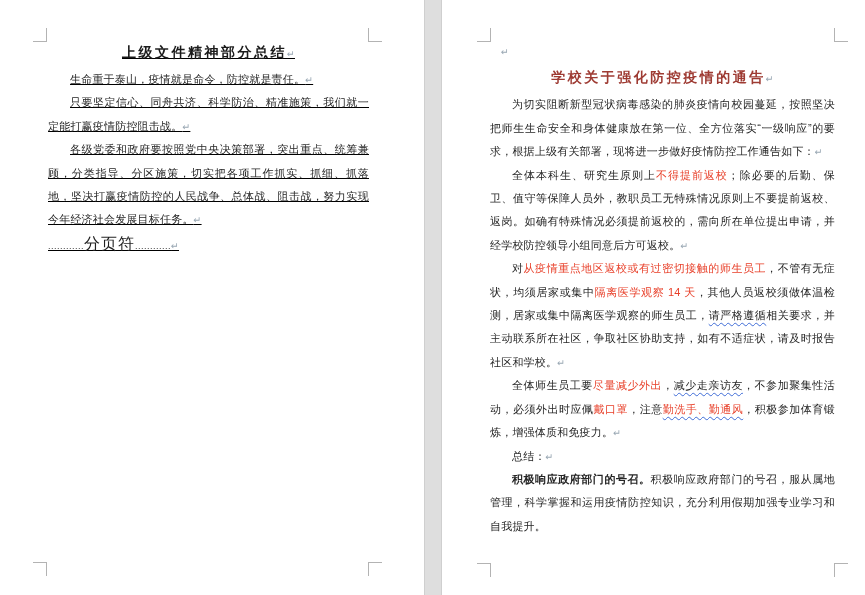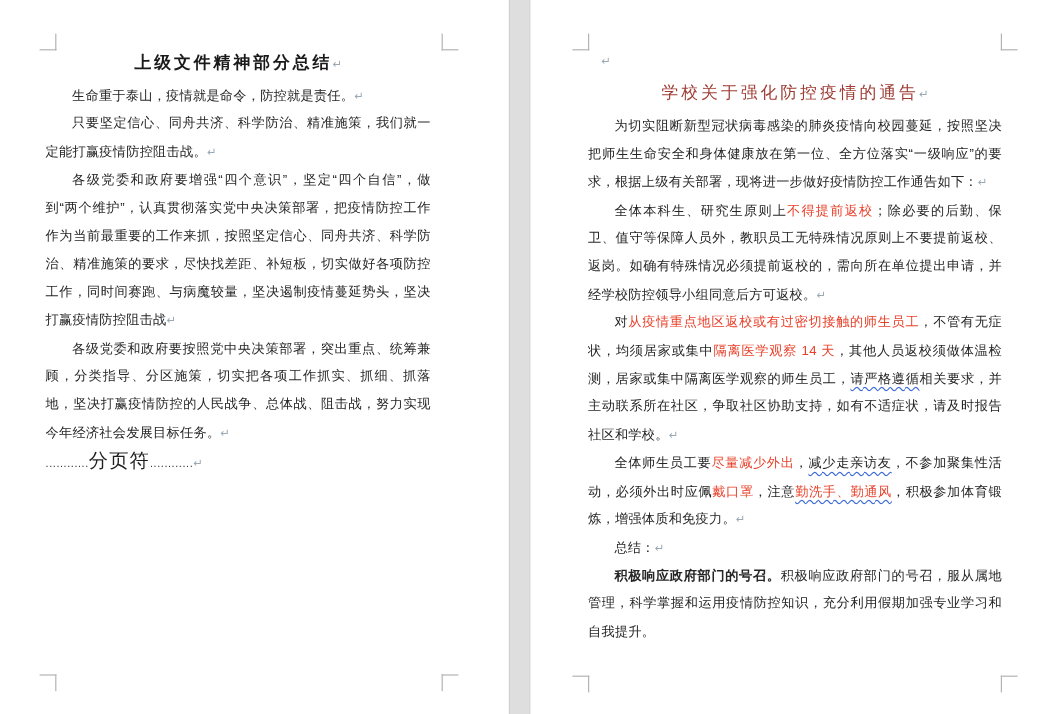--- a/index.html
+++ b/index.html
@@ -7,39 +7,39 @@
     position:relative;
     width:865px;height:595px;
     overflow:hidden;
     background:#dedede;
     font-family:"Liberation Sans","DejaVu Sans",sans-serif;
   }
   .page{position:absolute;top:0;height:595px;background:#ffffff;}
   #page-1{left:0;width:424px;border-right:1px solid #cfcfcf;}
   #page-2{left:441px;width:437px;border-left:1px solid #cfcfcf;}
   .content{position:absolute;}
-  #page-1 .content{left:38px;top:38px;width:321px;}
+  #page-1 .content{left:48px;top:38px;width:321px;text-decoration:underline;}
   #page-2 .content{left:48px;top:40px;width:345px;}
 
   p{
     margin:0;
     font-size:11px;
     line-height:23.4px;
     letter-spacing:0.2px;
     color:#262626;
     text-align:justify;
   }
   p.indent{text-indent:2em;}
   p.indent1{text-indent:1em;}
   p.center{text-align:center;text-indent:0;}
   p.title-par{line-height:28px;}
   p.pagebreak{text-align:left;white-space:nowrap;}
 
   .run-title{font-size:14px;font-weight:bold;letter-spacing:2.5px;color:#1a1a1a;}
-  .run-titlered{font-size:14px;font-weight:normal;letter-spacing:2.5px;color:#9e3b33;}
+  .run-titlered{font-size:14px;font-weight:bold;letter-spacing:2.5px;color:#9e3b33;}
   .run-red{color:#e8402a;}
   .run-bold{font-weight:bold;}
   .run-wavy{
     text-decoration-line:underline;
     text-decoration-style:wavy;
     text-decoration-color:#3f6cd7;
     text-decoration-thickness:1px;
     text-underline-offset:3px;
   }
   .run-pilcrow{color:#9aa8b4;font-size:9.5px;letter-spacing:0;}
@@ -67,21 +67,20 @@
 
 <div class="page" id="page-1">
   <div class="crop tl"></div>
   <div class="crop tr"></div>
   <div class="crop bl"></div>
   <div class="crop br"></div>
   <div class="content">
       <p class="center title-par"><span class="run-title">上级文件精神部分总结</span><span class="run-pilcrow">↵</span></p>
       <p class="indent"><span class="">生命重于泰山，疫情就是命令，防控就是责任。</span><span class="run-pilcrow">↵</span></p>
       <p class="indent"><span class="">只要坚定信心、同舟共济、科学防治、精准施策，我们就一定能打赢疫情防控阻击战。</span><span class="run-pilcrow">↵</span></p>
-      <p class="indent"><span class="">各级党委和政府要增强“四个意识”，坚定“四个自信”，做到“两个维护”，认真贯彻落实党中央决策部署，把疫情防控工作作为当前最重要的工作来抓，按照坚定信心、同舟共济、科学防治、精准施策的要求，尽快找差距、补短板，切实做好各项防控工作，同时间赛跑、与病魔较量，坚决遏制疫情蔓延势头，坚决打赢疫情防控阻击战</span><span class="run-pilcrow">↵</span></p>
       <p class="indent"><span class="">各级党委和政府要按照党中央决策部署，突出重点、统筹兼顾，分类指导、分区施策，切实把各项工作抓实、抓细、抓落地，坚决打赢疫情防控的人民战争、总体战、阻击战，努力实现今年经济社会发展目标任务。</span><span class="run-pilcrow">↵</span></p>
       <p class="pagebreak"><span class="run-dots">............</span><span class="run-break-label">分页符</span><span class="run-dots">............</span><span class="run-pilcrow">↵</span></p>
     </div>
 </div>
 
 <div class="page" id="page-2">
   <div class="crop tl"></div>
   <div class="crop tr"></div>
   <div class="crop bl"></div>
   <div class="crop br"></div>

